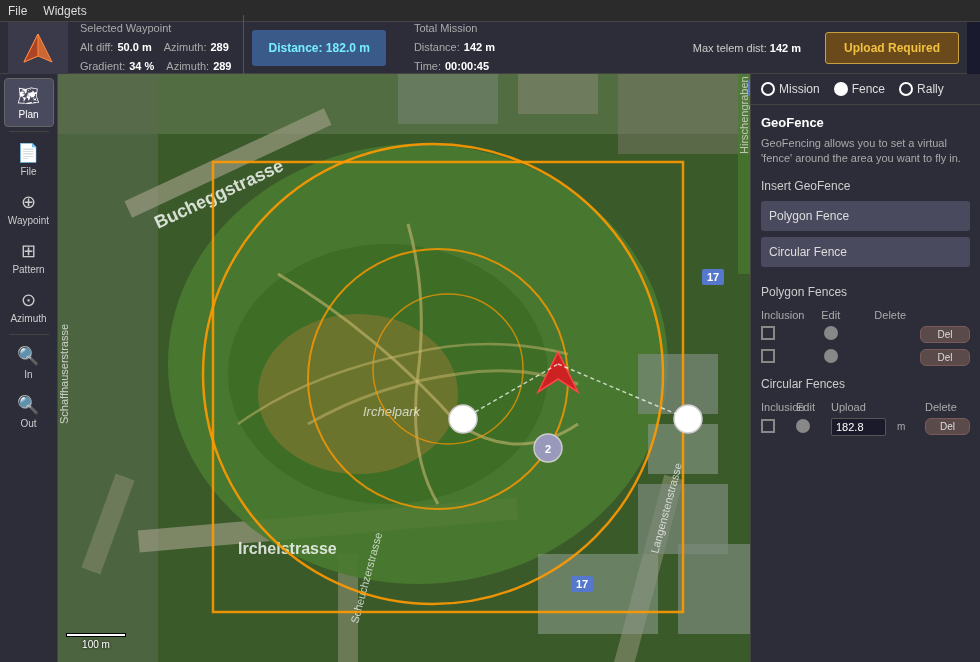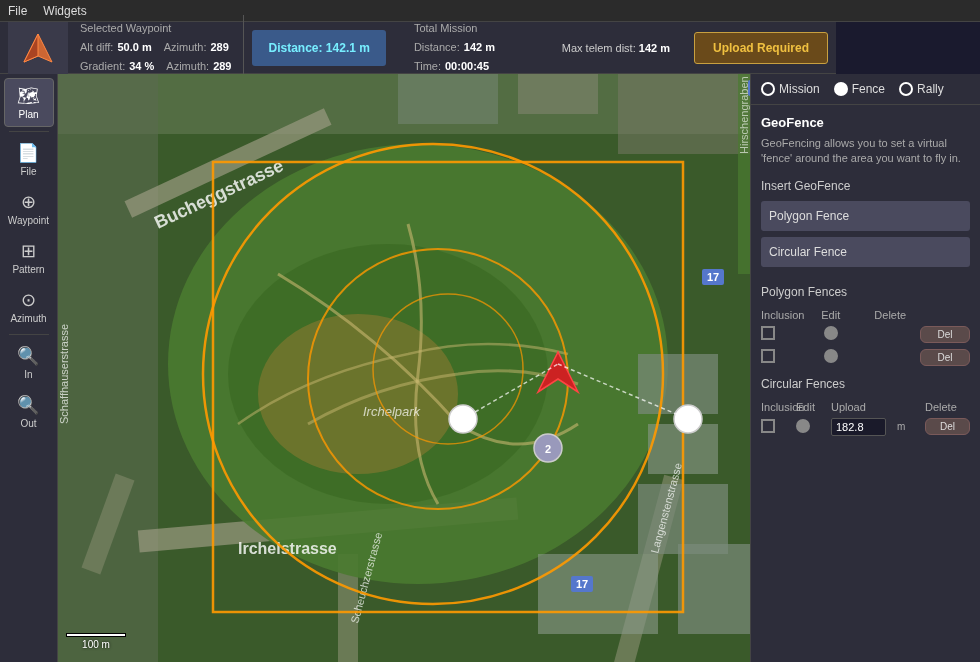--- a/index.html
+++ b/index.html
@@ -7,21 +7,21 @@
 
     
     #menubar {
       width: 980px; height: 22px; background: #2b2b2b; display: flex; align-items: center;
       gap: 16px; padding: 0 8px; font-size: 12px; color: #ddd; border-bottom: 1px solid #444;
     }
     #menubar span { cursor: pointer; }
 
     
     #topbar {
-      width: 836px; height: 52px; background: #2d2d3a; display: flex; align-items: center;
+      width: 967px; height: 52px; background: #2d2d3a; display: flex; align-items: center;
       padding: 8px 8px; gap: 0; border-bottom: 1px solid #444;
     }
     #logo-area {
       width: 60px; height: 52px; display: flex; align-items: center; justify-content: center;
       background: #3a3a4a;
     }
     #logo-svg { width: 36px; height: 36px; }
     #waypoint-info {
       display: flex; flex-direction: column; justify-content: center; padding: 4px 12px;
       border-right: 1px solid #555; font-size: 11px; color: #ccc; line-height: 1.7;
@@ -174,21 +174,21 @@
         <span class="info-value">34 %</span>
       </span>
       <span class="info-item">
         <span class="info-label">Azimuth:</span>
         <span class="info-value">289</span>
       </span>
     </div>
   </div>
   <div id="distance-box">
     <span>Distance:</span>&nbsp;
-    <span>142.1 m</span>
+    <span>182.0 m</span>
   </div>
   <div id="mission-info">
     <div class="info-row">
       <span style="color:#aaa;font-size:11px;">Total Mission</span>
     </div>
     <div class="info-row">
       <span class="info-item">
         <span class="info-label">Distance:</span>
         <span class="info-value">142 m</span>
       </span>

